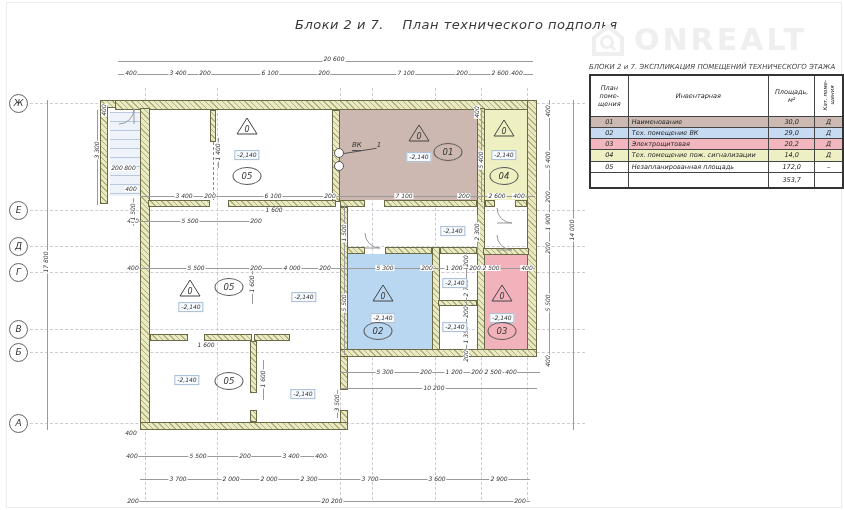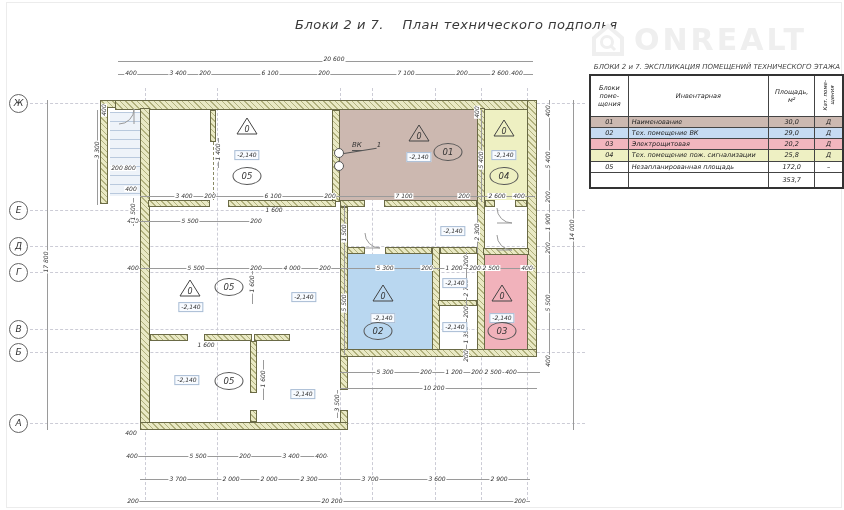--- a/index.html
+++ b/index.html
@@ -33,21 +33,21 @@
   .oval{position:absolute;width:27px;height:16px;border:1px solid #555;border-radius:50%;
     transform:translate(-50%,-50%);font:italic 8.5px/16px "DejaVu Sans",sans-serif;
     text-align:center;color:#333;z-index:5;}
   .tri{position:absolute;transform:translate(-50%,-50%);z-index:5;}
   .door{position:absolute;z-index:4;}
   .fix{position:absolute;width:8px;height:8px;border:1px solid #555;border-radius:50%;background:#fff;z-index:4;}
   .vk-label{position:absolute;font:italic 7px/1 "DejaVu Sans",sans-serif;color:#333;z-index:5;
     border-bottom:1px solid #555;padding-bottom:1px;}
   .leader{position:absolute;height:0;border-top:1px solid #555;transform-origin:left center;z-index:4;}
   
-  .tbl-title{position:absolute;left:589px;top:64px;width:251px;text-align:right;
+  .tbl-title{position:absolute;left:589px;top:64px;width:251px;text-align:left;
     font:italic 7px/1 "DejaVu Sans",sans-serif;color:#444;white-space:nowrap;}
   table.expl{position:absolute;left:589px;top:74px;border-collapse:collapse;table-layout:fixed;
     border:2px solid #333;background:#fff;}
   table.expl th,table.expl td{border:1px solid #444;font:italic 6.5px/1.25 "DejaVu Sans",sans-serif;
     color:#222;padding:1px 3px;overflow:hidden;}
   table.expl th{font-weight:normal;text-align:center;white-space:pre-line;height:38px;}
   .col-num{width:32px;text-align:center;}
   .col-name{width:144px;text-align:left;}
   .col-area{width:40px;text-align:center;}
   .col-cat{width:22px;text-align:center;}
@@ -303,21 +303,21 @@
       <div class="door" style="left: 494px; top: 232px; transform: rotate(90deg);"><svg width="17" height="17" viewBox="0 0 17 17">
           <path d="M16 1 A15 15 0 0 1 1 16" fill="none" stroke="#999" stroke-width="1"></path>
           <line x1="16" y1="1" x2="16" y2="16" stroke="#999" stroke-width="1"></line>
         </svg></div>
     </div>
 
   <div class="tbl-title">БЛОКИ 2 и 7.  ЭКСПЛИКАЦИЯ ПОМЕЩЕНИЙ ТЕХНИЧЕСКОГО ЭТАЖА</div>
   <table class="expl">
     <thead>
       <tr>
-        <th class="col-num">Блоки
+        <th class="col-num">План
 поме-
 щения</th>
         <th class="col-name">Инвентарная</th>
         <th class="col-area">Площадь,
 м²</th>
         <th class="col-cat"><span class="vert">Кат. поме-
 щения</span></th>
       </tr>
     </thead>
     <tbody id="expl-body">
@@ -335,21 +335,21 @@
         </tr>
         <tr style="background: rgb(242, 182, 190);">
           <td class="col-num">03</td>
           <td class="col-name">Электрощитовая</td>
           <td class="col-area">20,2</td>
           <td class="col-cat">Д</td>
         </tr>
         <tr style="background: rgb(238, 240, 195);">
           <td class="col-num">04</td>
           <td class="col-name">Тех. помещение пож. сигнализации</td>
-          <td class="col-area">25,8</td>
+          <td class="col-area">14,0</td>
           <td class="col-cat">Д</td>
         </tr>
         <tr style="background: rgb(255, 255, 255);">
           <td class="col-num">05</td>
           <td class="col-name">Незапланированная площадь</td>
           <td class="col-area">172,0</td>
           <td class="col-cat">–</td>
         </tr>
       </tbody>
     <tfoot>

